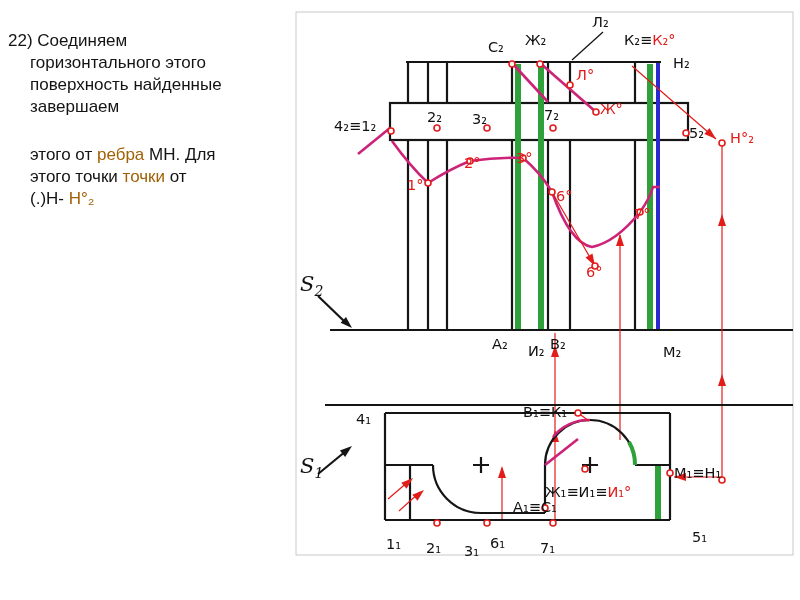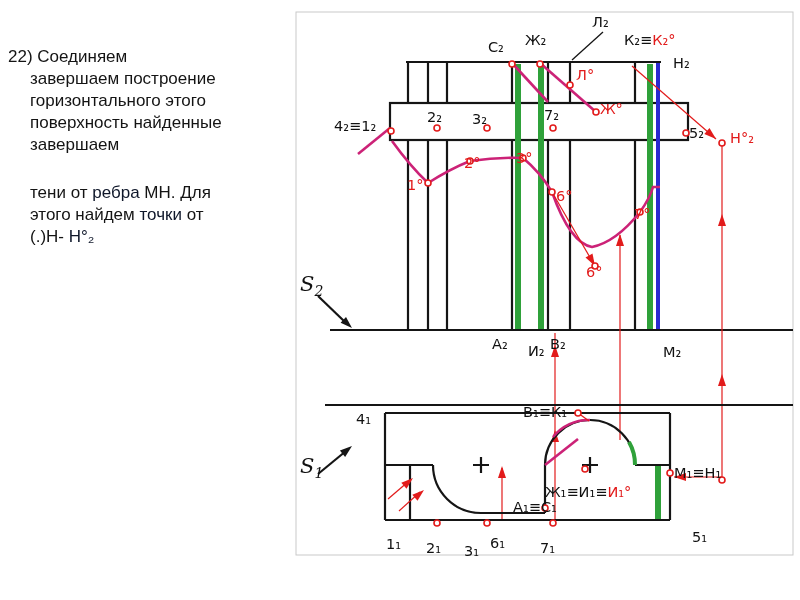--- a/index.html
+++ b/index.html
@@ -1,23 +1,23 @@
 <!DOCTYPE html>
 <html><head>
 <meta charset="utf-8">
 <style>
   html,body{margin:0;padding:0}
   body{width:800px;height:600px;background:#fff;position:relative;overflow:hidden;
        font-family:"Liberation Sans","DejaVu Sans",sans-serif}
   .notes{position:absolute;left:8px;top:30px;width:286px;font-size:17px;line-height:22px;
          color:#141414}
-  .note{margin:16px 0 26px 0}
+  .note{margin:0 0 26px 0}
   .nline{display:block}
   .ind{padding-left:22px}
-  .red{color:#0f172a}
+  .red{color:#a16207}
   svg{position:absolute;left:0;top:0}
   .k1{stroke:#151515;stroke-width:1.3;fill:none}
   .k1g{stroke:#151515;stroke-width:1.8;fill:none}
   .k2{stroke:#151515;stroke-width:2.2;fill:none}
   .g{stroke:#2fa13a;stroke-width:6;fill:none}
   .g4{stroke:#2fa13a;stroke-width:4;fill:none}
   .b{stroke:#2a2ad0;stroke-width:4;fill:none}
   .m{stroke:#cc2277;stroke-width:2.6;fill:none}
   .r{stroke:#e21b1b;stroke-width:1.2;fill:none}
   .pt{fill:#fff;stroke:#e21b1b;stroke-width:1.6}
@@ -30,28 +30,27 @@
   text.lbr{font-family:"DejaVu Sans",sans-serif;font-size:14.5px;fill:#e21b1b}
   text.slb{font-family:"DejaVu Serif",serif;font-style:italic;font-size:21px;fill:#111}
   tspan.ssub{font-size:14px}
 </style>
 </head>
 <body>
 
 <div class="notes">
   <p class="note">
       <span class="nline">22) Соединяем</span>
-      <span class="nline ind">завершаем построение</span>
       <span class="nline ind">горизонтального этого</span>
       <span class="nline ind">поверхность найденные</span>
       <span class="nline ind">завершаем</span>
     </p>
   <p class="note">
-      <span class="nline ind"><span>тени от </span><span class="red">ребра</span><span> МН. Для</span></span>
-      <span class="nline ind"><span>этого найдем </span><span class="red">точки</span><span> от</span></span>
+      <span class="nline ind"><span>этого от </span><span class="red">ребра</span><span> МН. Для</span></span>
+      <span class="nline ind"><span>этого точки </span><span class="red">точки</span><span> от</span></span>
       <span class="nline ind"><span>(.)Н- </span><span class="red">Н°₂</span></span>
     </p>
 </div>
 
 <svg width="800" height="600" viewBox="0 0 800 600">
   <rect class="frame" x="296" y="12" width="497" height="543"></rect>
 
   <g>
     <line class="k2" x1="408" y1="62" x2="408" y2="330"></line>
     <line class="k2" x1="428" y1="62" x2="428" y2="330"></line>

